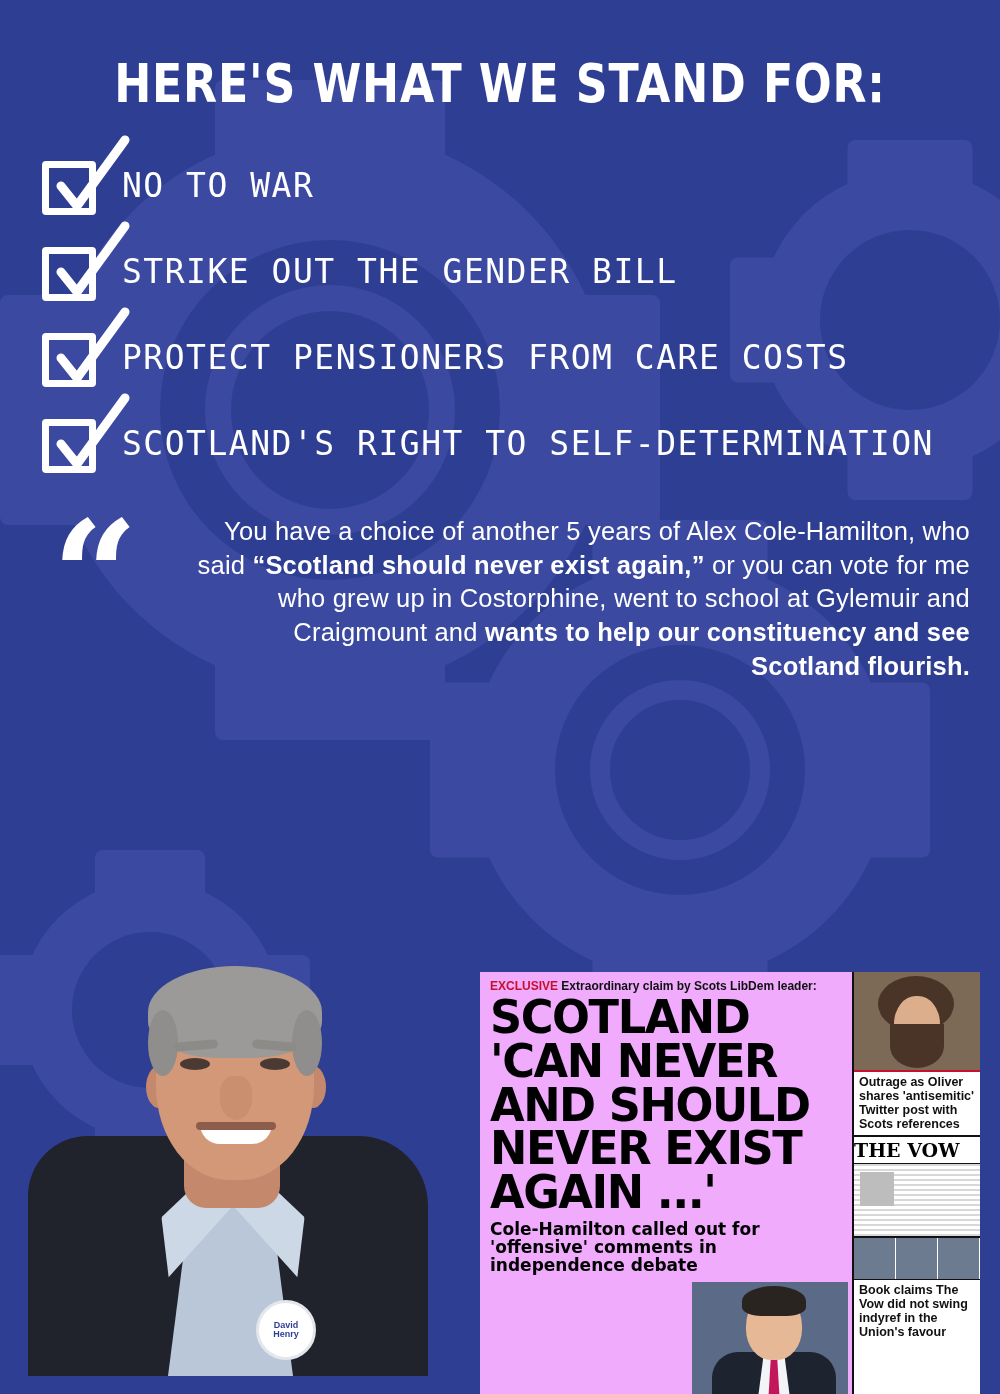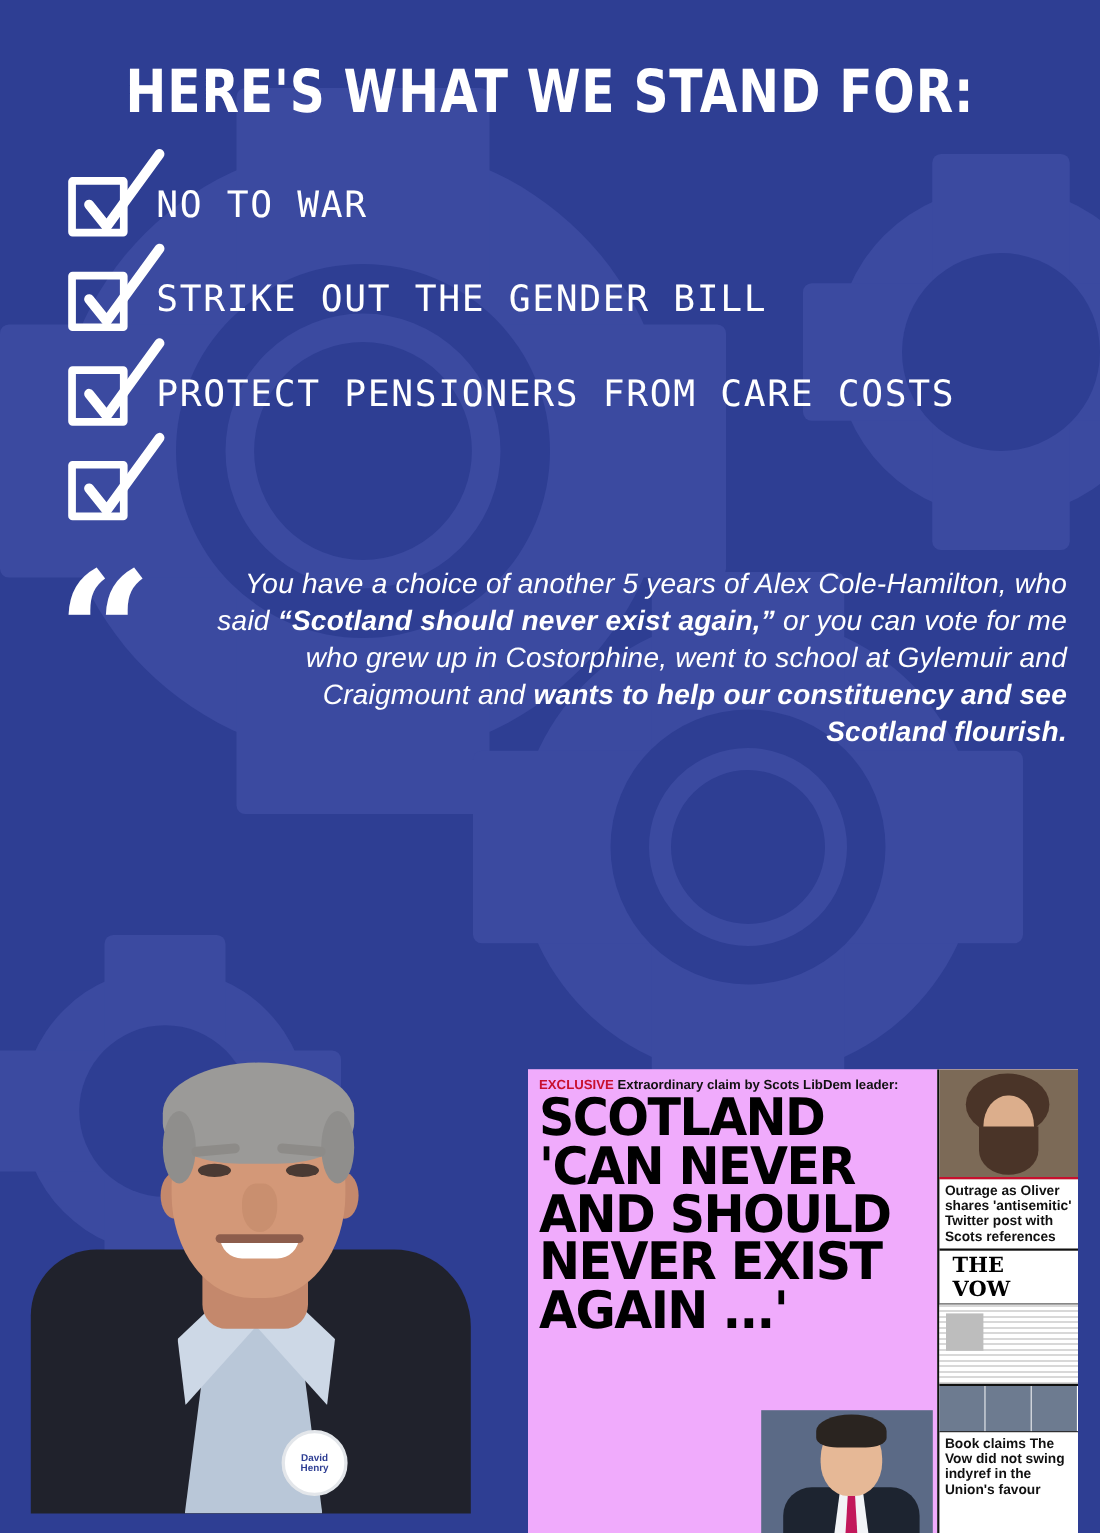--- a/index.html
+++ b/index.html
@@ -107,21 +107,20 @@
     transform: scaleX(0.82);
     padding-top: 52px;
     text-transform: uppercase;
     white-space: nowrap;
   }
 
   .checklist {
     margin-top: 44px;
     padding-left: 42px;
     padding-right: 28px;
-    margin-left: 20px;
   }
   .check-row {
     display: flex;
     align-items: flex-start;
     margin-bottom: 30px;
   }
   .checkbox {
     position: relative;
     flex: 0 0 auto;
     width: 54px;
@@ -159,21 +158,20 @@
     top: 6px;
     font-family: "DejaVu Serif", serif;
     font-size: 150px;
     line-height: 0.72;
     font-weight: bold;
     color: #ffffff;
   }
   .quote-text {
     margin-left: 118px;
     text-align: right;
-    font-style: italic;
     font-size: 25.5px;
     line-height: 1.32;
     letter-spacing: 0.2px;
   }
   .quote-text b { font-weight: bold; }
 
   
   .bottom {
     position: absolute;
     left: 0;
@@ -458,21 +456,21 @@
     color: #111;
     padding: 3px 4px 4px 5px;
   }
   .vow-title {
     font-family: "DejaVu Serif", serif;
     font-weight: bold;
     font-size: 19px;
     color: #000;
     border-top: 2px solid #111;
     border-bottom: 1px solid #111;
-    padding: 2px 12px;
+    padding: 2px 0;
   }
   .vow-body {
     height: 74px;
     background:
       repeating-linear-gradient(to bottom, #d8d8d8 0 2px, #ffffff 2px 5px);
     border-bottom: 2px solid #111;
     position: relative;
   }
   .vow-body::after {
     content: "";
@@ -551,20 +549,21 @@
       </div>
       <div class="check-label">PROTECT PENSIONERS FROM CARE COSTS</div>
     </div>
 
     <div class="check-row">
       <div class="checkbox">
         <svg class="tick" viewBox="0 0 86 86">
           <path d="M14 52 L30 72 L78 6" fill="none" stroke="#ffffff" stroke-width="9" stroke-linecap="round" stroke-linejoin="round"></path>
         </svg>
       </div>
+      <div class="check-label">SCOTLAND'S RIGHT TO SELF-DETERMINATION</div>
     </div>
 
   </div>
 
   <div class="quote-block">
     <div class="quote-mark">“</div>
     <div class="quote-text"><span>You have a choice of another 5 years of Alex Cole-Hamilton, who said </span><b>“Scotland should never exist again,”</b><span> or you can vote for me who grew up in Costorphine, went to school at Gylemuir and Craigmount and </span><b>wants to help our constituency and see Scotland flourish.</b></div>
   </div>
 
 </div>
@@ -597,20 +596,21 @@
   </div>
 
   <div class="clipping">
 
     <div class="clip-main">
       <div class="clip-kicker">
         <span class="excl">EXCLUSIVE</span>
         <span>Extraordinary claim by Scots LibDem leader:</span>
       </div>
       <div class="clip-head">SCOTLAND 'CAN NEVER AND SHOULD NEVER EXIST AGAIN ...'</div>
+      <div class="clip-sub">Cole-Hamilton called out for 'offensive' comments in independence debate</div>
       <div class="clip-inset-photo">
         <div class="ip-body"></div>
         <div class="ip-shirt"></div>
         <div class="ip-tie"></div>
         <div class="ip-head"></div>
         <div class="ip-hair"></div>
       </div>
     </div>
 
     <div class="clip-side">

